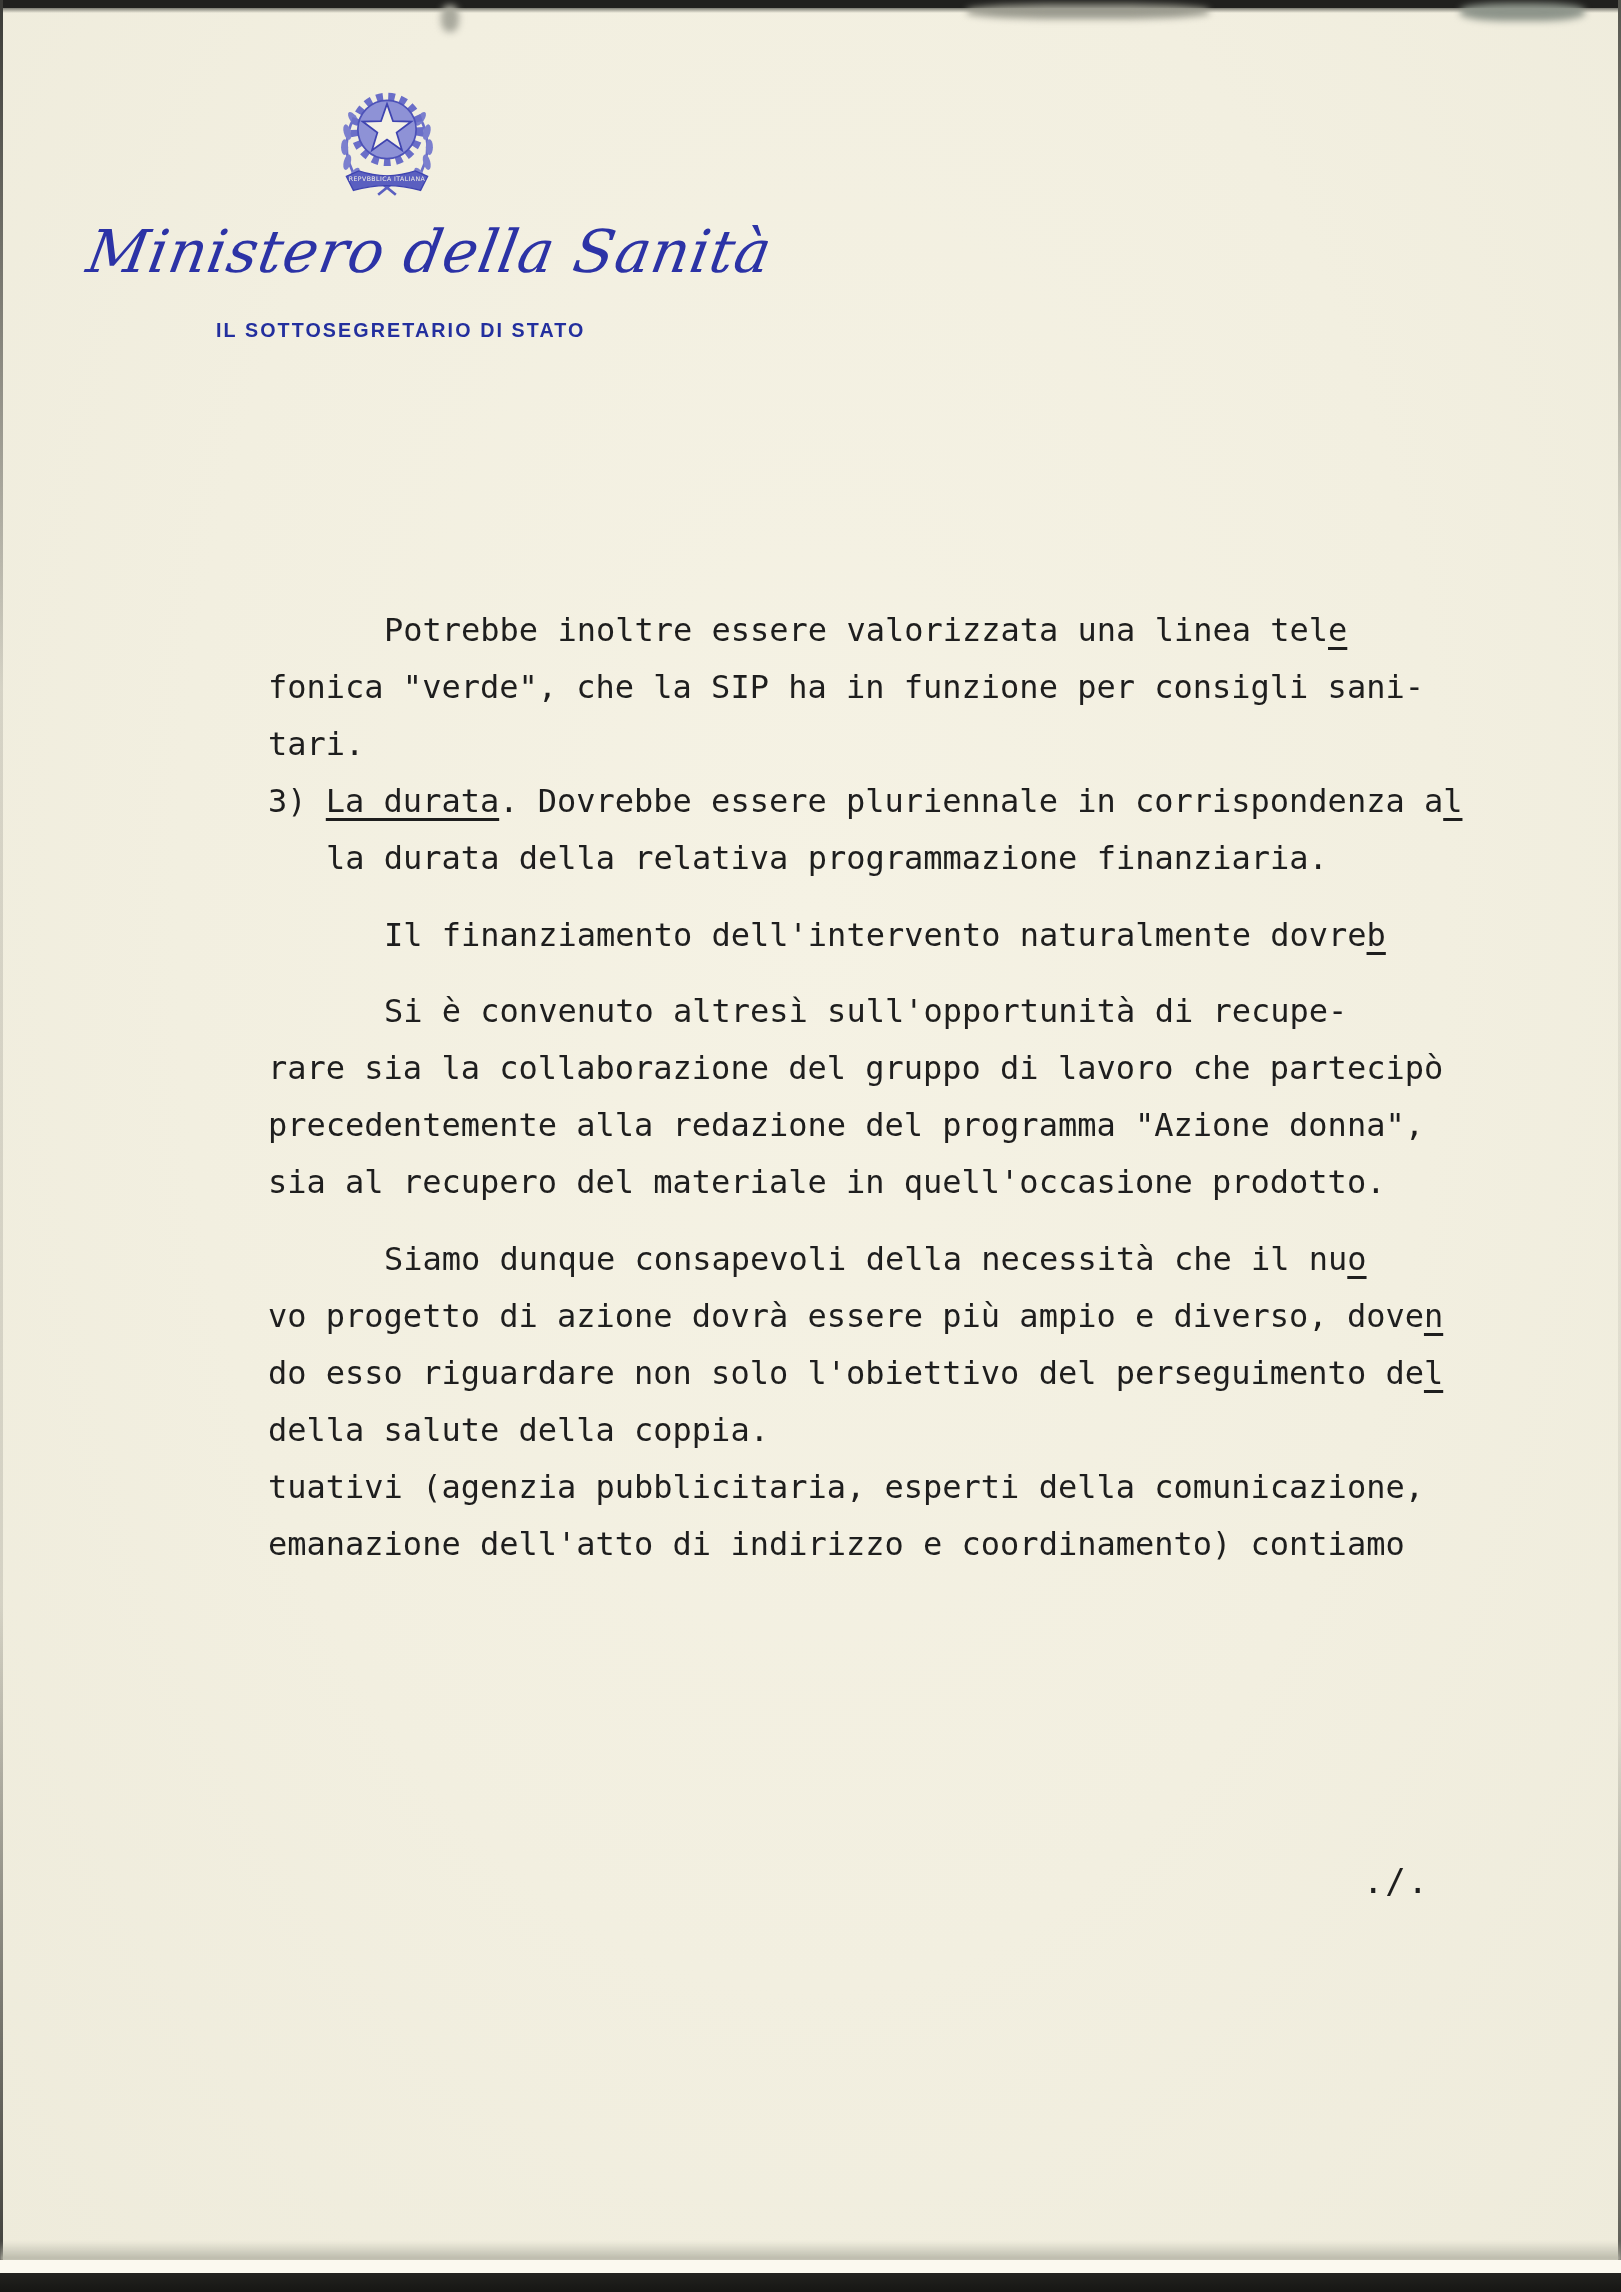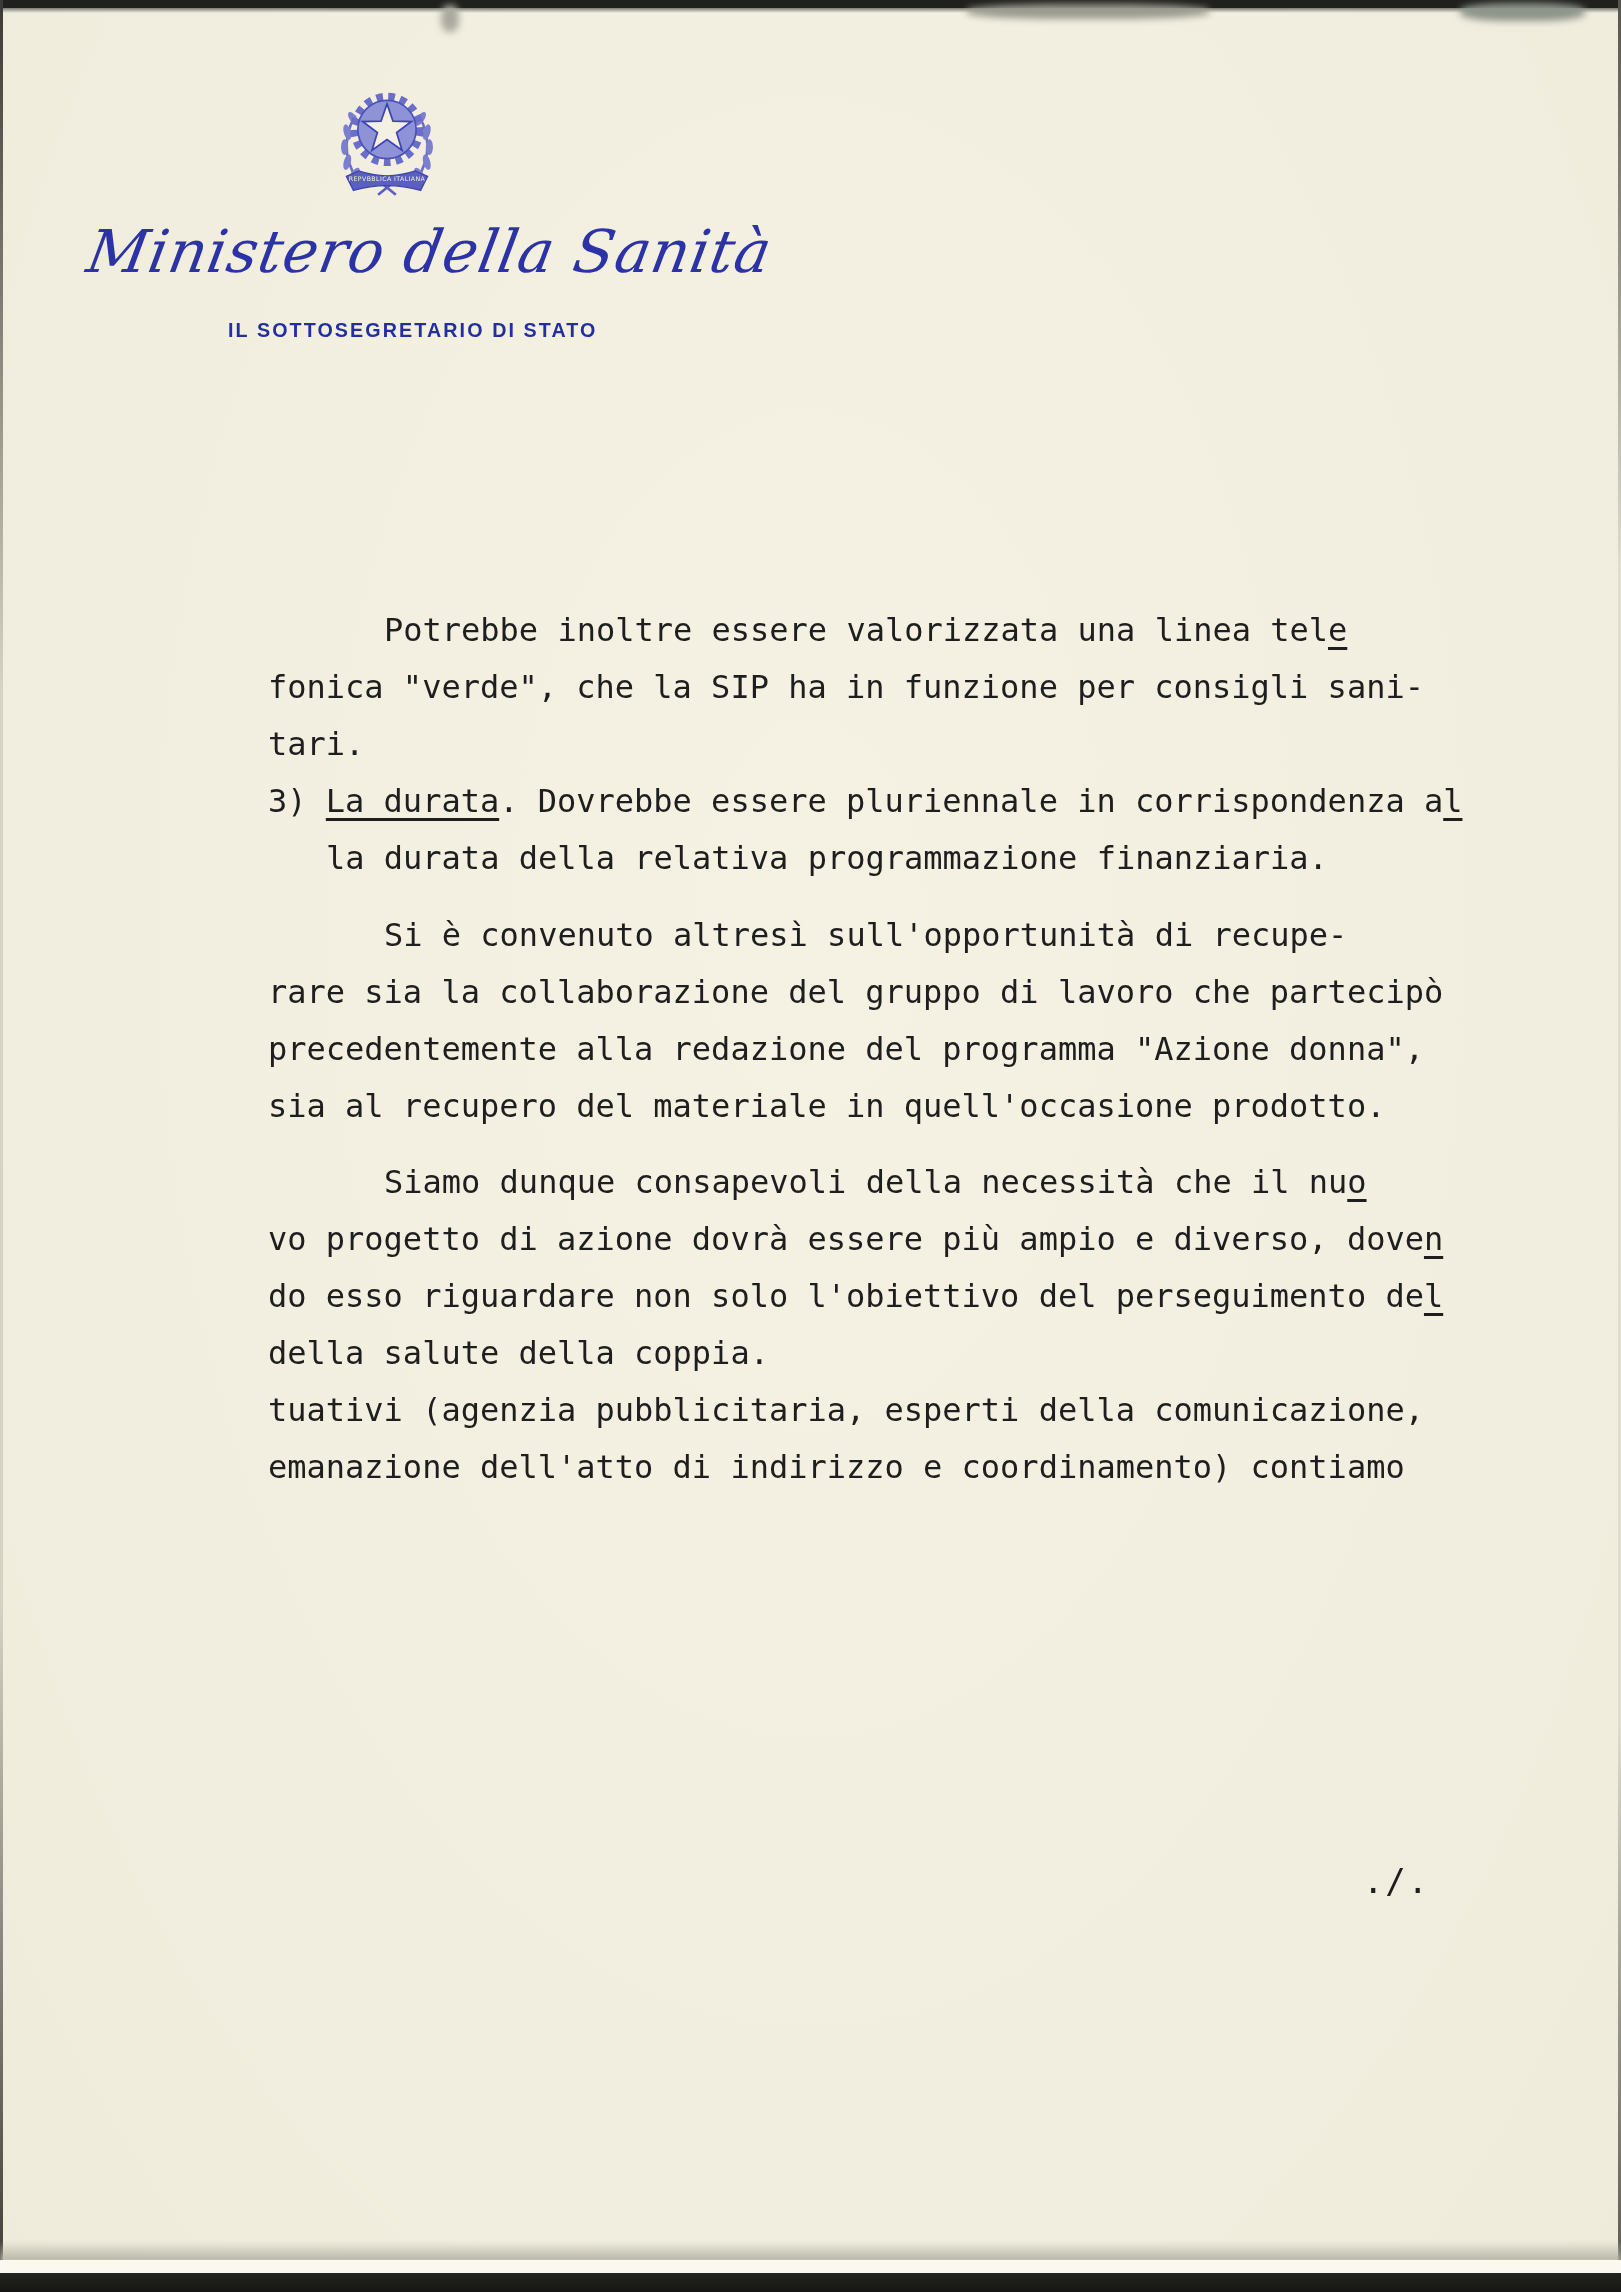--- a/index.html
+++ b/index.html
@@ -33,21 +33,21 @@
     position:absolute;left:88px;top:220px;width:627px;
     font-family:"DejaVu Serif","Liberation Serif",serif;
     font-style:italic;font-size:59px;line-height:1.1;
     color:#2c33a6;transform:skewX(-10deg);
     letter-spacing:0.9px;white-space:nowrap;
   }
   .office-title{
     position:absolute;left:216px;top:319px;
     font-family:"Liberation Sans","DejaVu Sans",sans-serif;
     font-weight:bold;font-size:19.7px;letter-spacing:2.1px;
-    color:#232f9e;white-space:nowrap;margin-left:12px;
+    color:#232f9e;white-space:nowrap;
   }
 
   
   .letter-body{
     position:absolute;left:227px;top:602px;width:1308px;
     font-family:"DejaVu Sans Mono","Liberation Mono",monospace;
     font-size:32px;line-height:57px;color:#1e1e1e;
   }
   .line{white-space:pre;margin-left:41px;}
   .line.para{padding-left:116px;}
@@ -108,20 +108,21 @@
 
   <div class="ministry-script">Ministero della Sanità</div>
   <div class="office-title">IL SOTTOSEGRETARIO DI STATO</div>
 
   <div class="letter-body">
       <div class="line para"><span>Potrebbe inoltre essere valorizzata una linea tel</span><span class="u">e</span></div>
       <div class="line left"><span>fonica "verde", che la SIP ha in funzione per consigli sani-</span></div>
       <div class="line left"><span>tari.</span></div>
       <div class="line left"><span>3) </span><span class="u">La durata</span><span>. Dovrebbe essere pluriennale in corrispondenza a</span><span class="u">l</span></div>
       <div class="line cont"><span>la durata della relativa programmazione finanziaria.</span></div>
+      <div class="line para gap"><span>Il finanziamento dell'intervento naturalmente dovre</span><span class="u">b</span></div>
       <div class="line para gap"><span>Si è convenuto altresì sull'opportunità di recupe-</span></div>
       <div class="line left"><span>rare sia la collaborazione del gruppo di lavoro che partecipò</span></div>
       <div class="line left"><span>precedentemente alla redazione del programma "Azione donna",</span></div>
       <div class="line left"><span>sia al recupero del materiale in quell'occasione prodotto.</span></div>
       <div class="line para gap"><span>Siamo dunque consapevoli della necessità che il nu</span><span class="u">o</span></div>
       <div class="line left"><span>vo progetto di azione dovrà essere più ampio e diverso, dove</span><span class="u">n</span></div>
       <div class="line left"><span>do esso riguardare non solo l'obiettivo del perseguimento de</span><span class="u">l</span></div>
       <div class="line left"><span>della salute della coppia.</span></div>
       <div class="line left"><span>tuativi (agenzia pubblicitaria, esperti della comunicazione,</span></div>
       <div class="line left"><span>emanazione dell'atto di indirizzo e coordinamento) contiamo</span></div>

